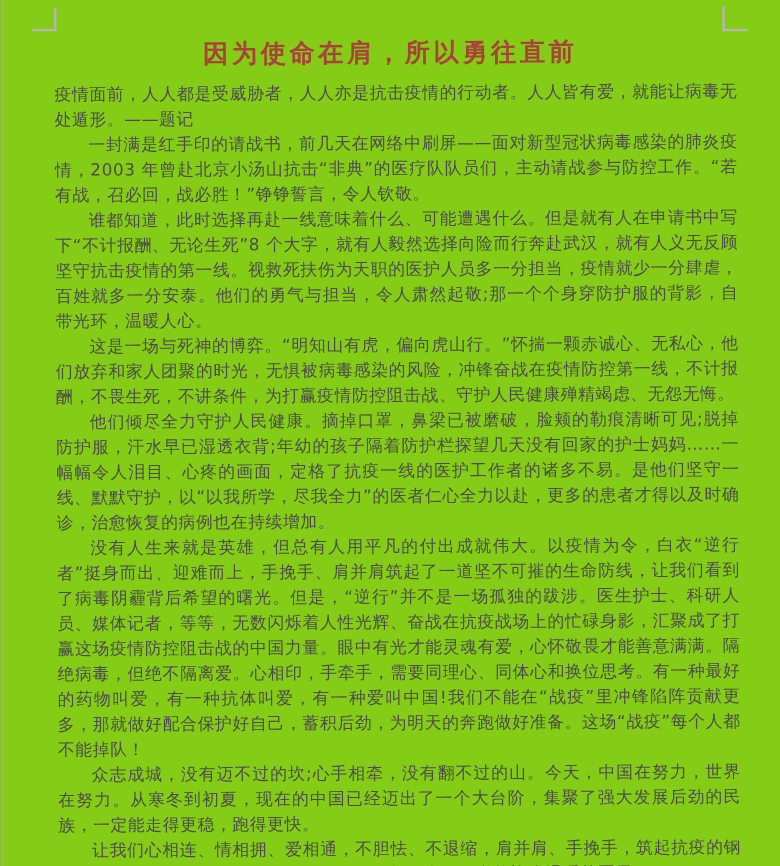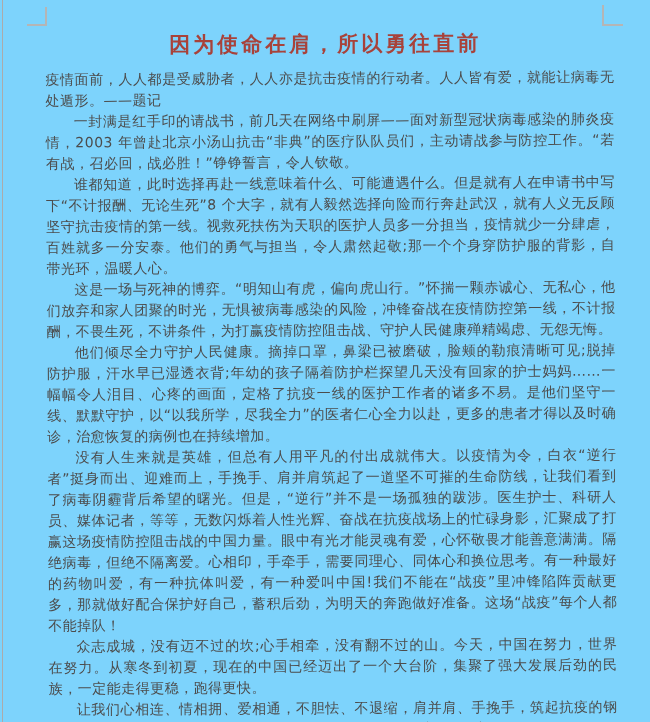--- a/index.html
+++ b/index.html
@@ -5,21 +5,21 @@
   html, body { margin: 0; padding: 0; }
   body {
     width: 650px; height: 722px;
     background: #ffffff;
     font-family: "DejaVu Sans", sans-serif;
     overflow: hidden;
   }
   .page {
     position: relative;
     width: 650px; height: 722px;
-    background: #7dd3fc;
+    background: #84cc16;
   }
   .left-edge {
     position: absolute; left: 2px; top: 0;
     width: 1px; height: 722px;
     background: #ababab;
   }
   .crop-mark { position: absolute; }
   .crop-mark.tl {
     top: 7px; left: 27px; width: 18px; height: 17px;
     border-right: 2px solid #b5b5b5;

